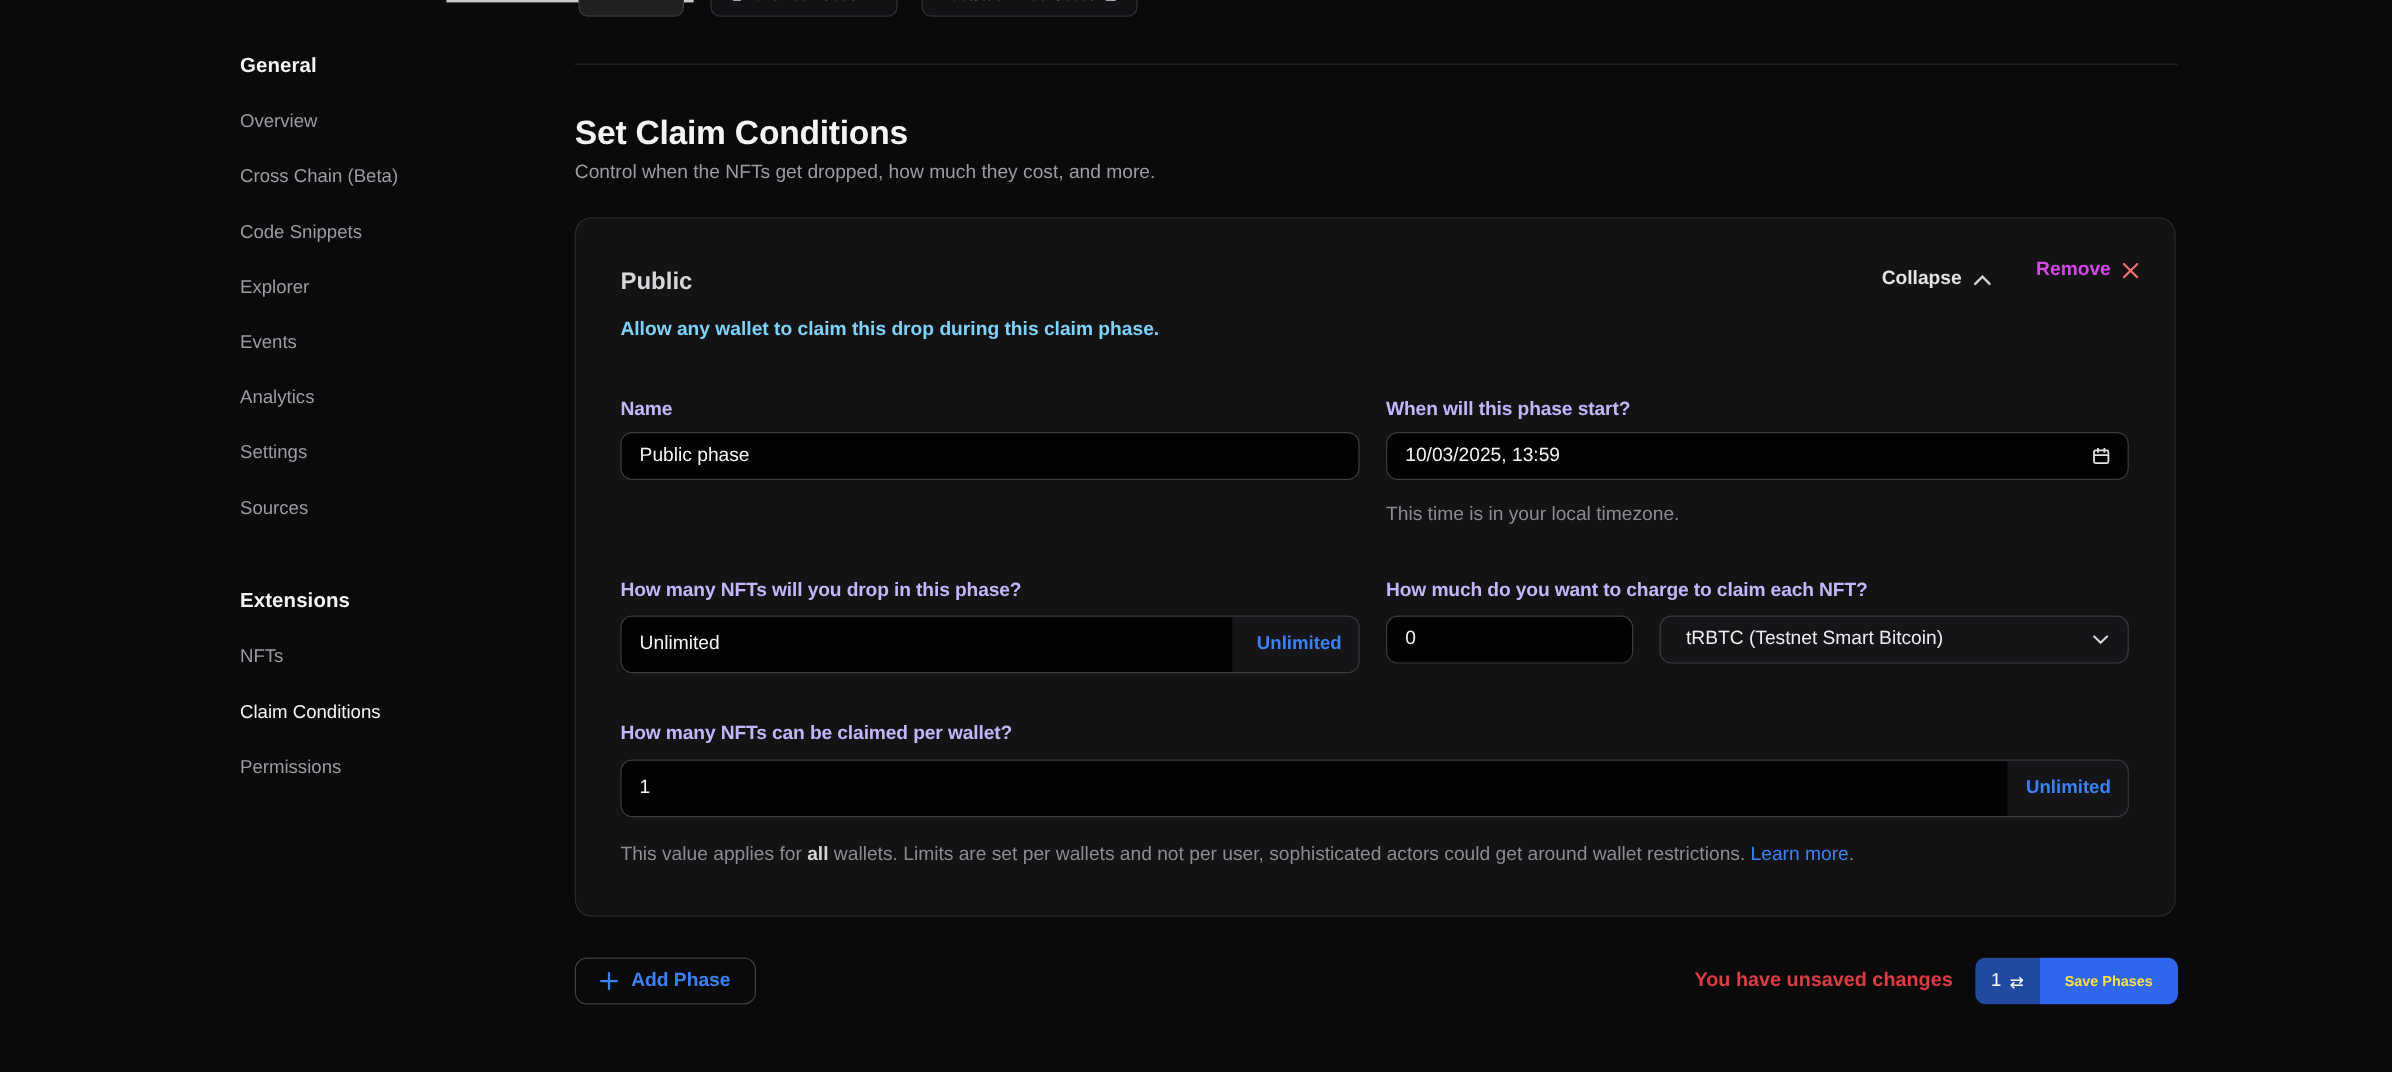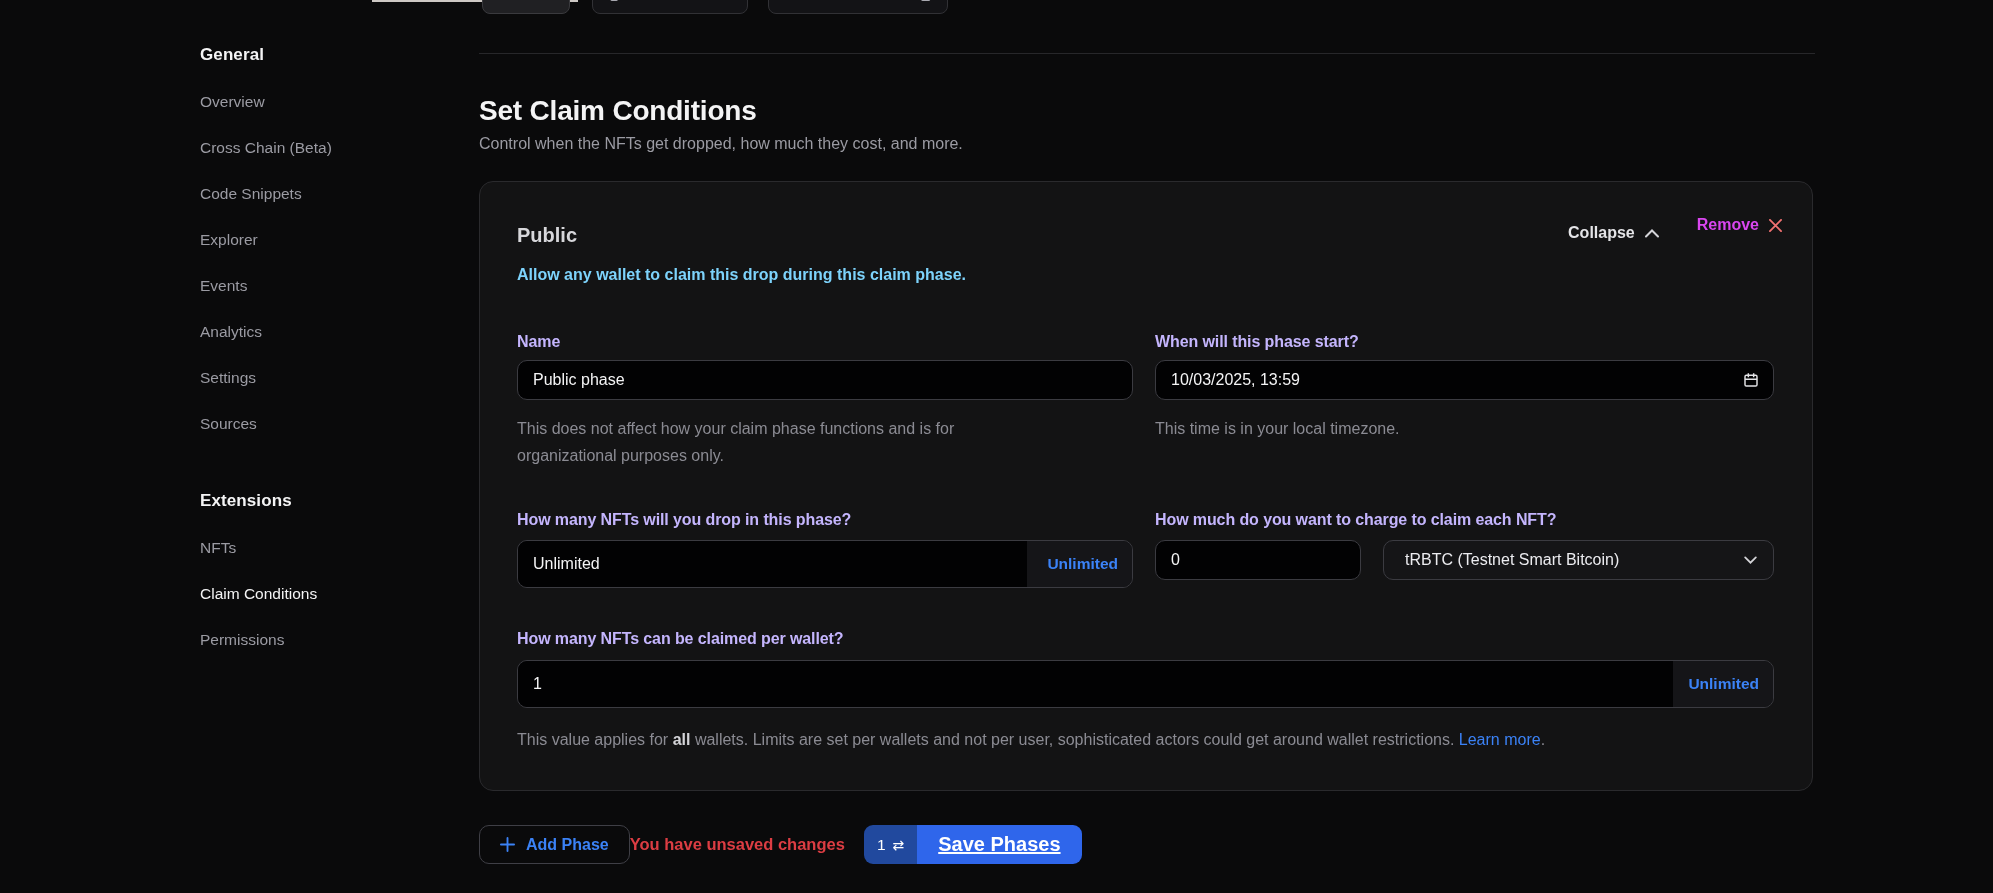--- a/index.html
+++ b/index.html
@@ -55,28 +55,28 @@
   .igroup .ivalue { flex:1; background:#020203; display:flex; align-items:center; padding-left:15px; font-size:16px; color:#f4f4f5; }
   .igroup .iaddon { background:#151518; display:flex; align-items:center; justify-content:flex-end; padding-right:14px;
     font-size:15.5px; font-weight:600; color:#3b82f6; cursor:pointer; }
   .igroup.supply .iaddon { width:105px; }
   .igroup.wallet .iaddon { width:100px; }
   .price-row { display:flex; }
   .price-amount { width:206px; }
   .currency-select { flex:1; margin-left:22px; height:40px; background:#151517; border:1px solid #3b3b41; border-radius:10px;
     display:flex; align-items:center; justify-content:space-between; padding:0 16px 0 21px; font-size:16px; color:#ececf0; cursor:pointer; }
   
-  .footer { display:flex; align-items:center; margin-top:34px; }
+  .footer { display:flex; justify-content:space-between; align-items:center; margin-top:34px; }
   .add-phase { height:39px; padding:0 20px; background:transparent; border:1px solid #3f3f46; border-radius:10px;
     display:flex; align-items:center; gap:11px; color:#3b82f6; font-size:16px; font-weight:600; cursor:pointer; }
   .foot-right { display:flex; align-items:center; gap:19px; }
   .unsaved { color:#dc3d43; font-size:16.5px; font-weight:700; }
   .split-btn { display:flex; height:39px; border-radius:9px; overflow:hidden; cursor:pointer; }
   .split-count { background:#21499e; color:#fff; display:flex; align-items:center; gap:7px; padding:0 13px; font-size:15.5px; }
-  .split-save { background:#2f66eb; color:#ffffff; display:flex; align-items:center; padding:0 21px; font-size:20px; font-weight:600;text-decoration:underline; }
+  .split-save { background:#2f66eb; color:#fde047; display:flex; align-items:center; padding:0 21px; font-size:12px; font-weight:600; }
   .swap-glyph { font-size:14px; line-height:1; }
   svg { display:block; }
 </style>
 </head>
 <body>
 
 <nav class="sidebar">
   <div class="side-heading first">General</div>
   <div class="side-item">Overview</div>
   <div class="side-item">Cross Chain (Beta)</div>
@@ -144,24 +144,20 @@
     <div class="card-title">Public</div>
     <div class="card-desc">Allow any wallet to claim this drop during this claim phase.</div>
 
     <div class="form-grid">
 
       <div>
         <div class="f-label">Name</div>
         <div class="control text-input">
           <span>Public phase</span>
         </div>
-        <div class="helper">
-          <span class="line">This does not affect how your claim phase functions and is for</span>
-          <span class="line">organizational purposes only.</span>
-        </div>
       </div>
       <div>
         <div class="f-label">When will this phase start?</div>
         <div class="control text-input date-input">
           <span>10/03/2025, 13:59</span>
           <span>
             <svg width="16" height="16" viewBox="0 0 24 24" fill="none" stroke="#e4e4e7" stroke-width="2.2">
               <rect x="3" y="5" width="18" height="16" rx="2"></rect>
                 <path d="M8 2v6M16 2v6M3 11h18"></path>
             </svg>

